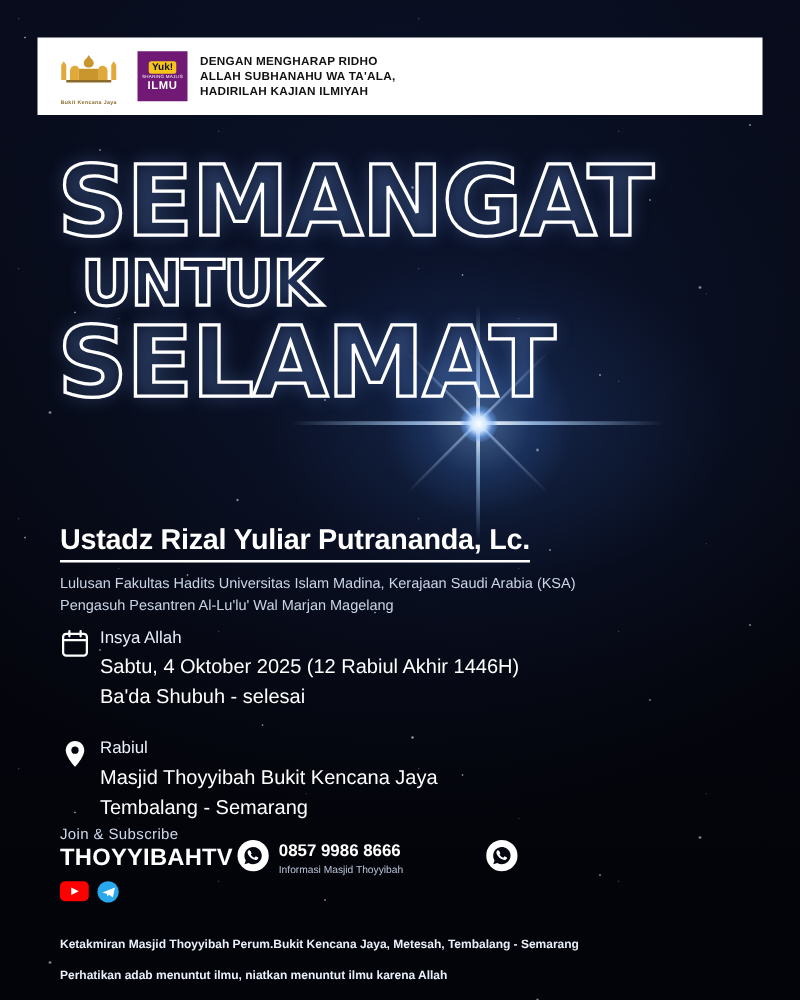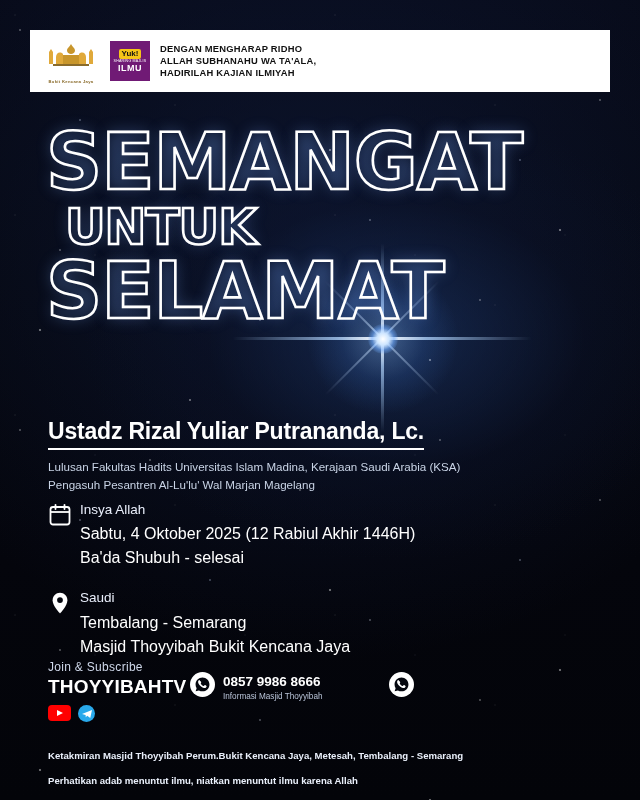--- a/index.html
+++ b/index.html
@@ -280,23 +280,23 @@
     </div>
 
     <div class="info-row">
       <div class="info-icon">
         <svg viewBox="0 0 24 24" width="24" height="24">
           <path d="M12 1.8 C7.9 1.8 4.6 5.1 4.6 9.2 C4.6 14.8 12 22.4 12 22.4 C12 22.4 19.4 14.8 19.4 9.2 C19.4 5.1 16.1 1.8 12 1.8 Z" fill="#ffffff"></path>
           <circle cx="12" cy="9.1" r="2.9" fill="#05070f"></circle>
         </svg>
       </div>
       <div class="info-body">
-        <div class="head">Saudi</div>
+        <div class="head">Rabiul</div>
+        <div class="main">Masjid Thoyyibah Bukit Kencana Jaya</div>
         <div class="main">Tembalang -  Semarang</div>
-        <div class="main">Masjid Thoyyibah Bukit Kencana Jaya</div>
       </div>
     </div>
   </div>
 
   <div class="social">
     <div class="join-label">Join &amp; Subscribe</div>
     <div class="brand">THOYYIBAHTV</div>
     <div class="social-icons">
       <span class="yt">
           <span class="tri"></span>

